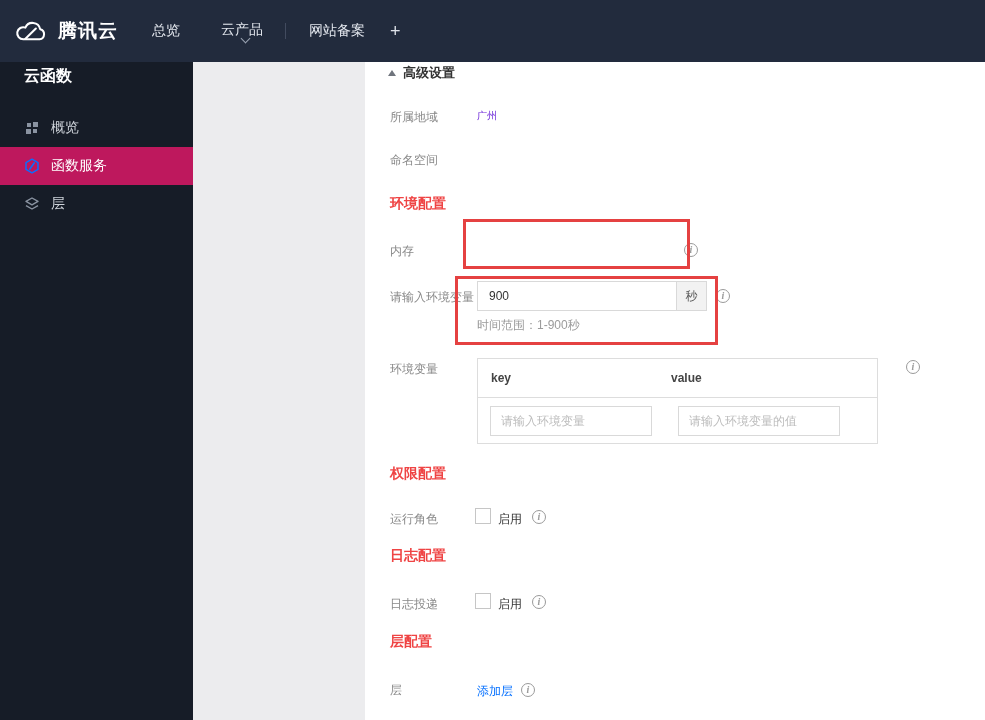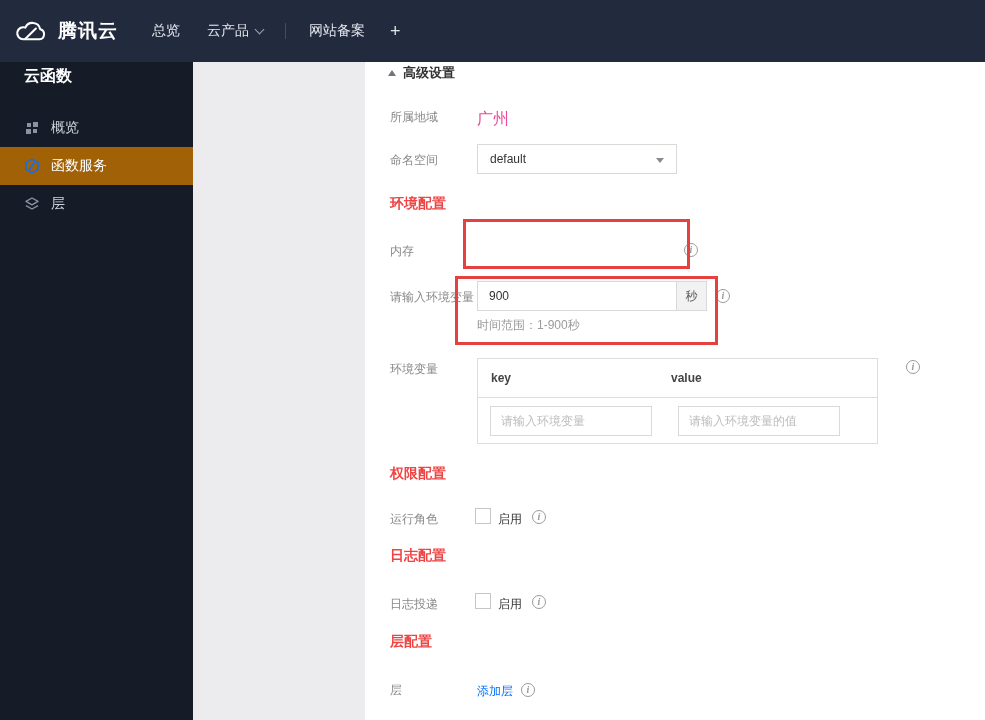--- a/index.html
+++ b/index.html
@@ -7,43 +7,43 @@
   html,body { width:985px; height:720px; overflow:hidden; }
   body { position:relative; background:#fff; font-family:"Liberation Sans","DejaVu Sans",sans-serif; }
 
   
   .navbar { position:absolute; left:0; top:0; width:985px; height:62px;
             background:#222b3d; display:flex; align-items:center; z-index:30; }
   .brand { display:flex; align-items:center; margin-left:14px; cursor:pointer; }
   .brand-text { font-size:19px; font-weight:700; color:#fff; margin-left:9px; letter-spacing:1px; }
   .nav-item { font-size:14px; color:#e3e7ee; cursor:pointer; display:flex; align-items:center; }
   .nav-overview { margin-left:34px; }
-  .nav-products { margin-left:27px; }
+  .nav-products { margin-left:41px;flex-direction:column; }
   .chev-down { width:7px; height:7px; border-right:1.5px solid #9aa3b2; border-bottom:1.5px solid #9aa3b2;
                transform:rotate(45deg); margin-left:7px; margin-top:-4px; }
   .nav-divider { width:1px; height:16px; background:#424b5f; margin-left:22px; }
   .nav-beian { margin-left:23px; }
   .nav-plus { margin-left:25px; font-size:18px; color:#dfe3ea; }
 
   
   .sidebar { position:absolute; left:0; top:45px; bottom:0; width:193px; background:#161c27; z-index:20; }
   .sidebar-title { margin:21px 0 22px 24px; font-size:16px; font-weight:700; color:#fff; }
   .side-item { height:38px; display:flex; align-items:center; padding-left:24px;
                font-size:14px; color:#ced3da; cursor:pointer; }
-  .side-item.active { background:#a16207; color:#fff; }
+  .side-item.active { background:#be185d; color:#fff; }
   .icn { width:16px; height:16px; margin-right:11px; display:flex; align-items:center; justify-content:center; }
 
   
   .subpanel { position:absolute; left:193px; top:45px; bottom:0; width:172px; background:#ececee; z-index:10; }
 
   
   .content { position:absolute; left:365px; top:45px; width:620px; bottom:0; background:#fff; }
   .abs { position:absolute; }
   .lbl { font-size:12px; color:#888; }
-  .val { font-size:16px; color:#ec4899; }
+  .val { font-size:10px; color:#6d28d9; }
   .sec { font-size:14px; font-weight:700; color:#ef4444; }
 
   .collapse-hdr { display:flex; align-items:center; cursor:pointer; }
   .tri-up { width:0; height:0; border-left:4px solid transparent; border-right:4px solid transparent;
             border-bottom:6px solid #70757d; margin-right:7px; }
   .collapse-hdr span { font-size:13px; font-weight:700; color:#333; }
 
   .selectbox { width:200px; height:30px; border:1px solid #d9d9d9; background:#fff; position:relative;
                display:flex; align-items:center; padding:0 28px 0 12px; font-size:12px; color:#333; cursor:pointer; }
   .selectbox::after { content:""; position:absolute; right:12px; top:13px;
@@ -136,23 +136,20 @@
 
   <div class="abs collapse-hdr" style="left:23px; top:19px;">
     <span class="tri-up"></span>
     <span>高级设置</span>
   </div>
 
   <span class="abs lbl" style="left:25px; top:64px;">所属地域</span>
   <span class="abs val" style="left:112px; top:64px;">广州</span>
 
   <span class="abs lbl" style="left:25px; top:107px;">命名空间</span>
-  <div class="abs selectbox" style="left:112px; top:99px;">
-    <span>default</span>
-  </div>
 
   <span class="abs sec" style="left:25px; top:150px;">环境配置</span>
 
   <span class="abs lbl" style="left:25px; top:198px;">内存</span>
   <span class="abs info" style="left:319px; top:198px;"></span>
 
   <span class="abs lbl" style="left:25px; top:244px;">请输入环境变量</span>
   <input class="abs txtinput" style="left: 112px; top: 236px;" type="text" value="900">
   <span class="abs unit" style="left:312px; top:236px;">秒</span>
   <span class="abs info" style="left:351px; top:244px;"></span>

